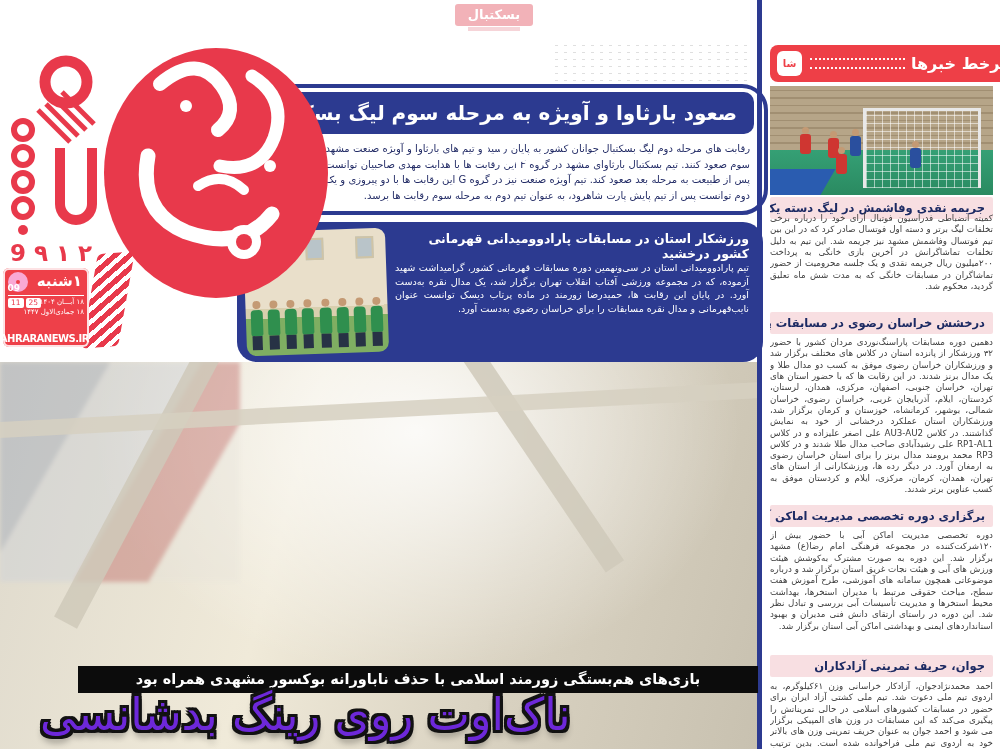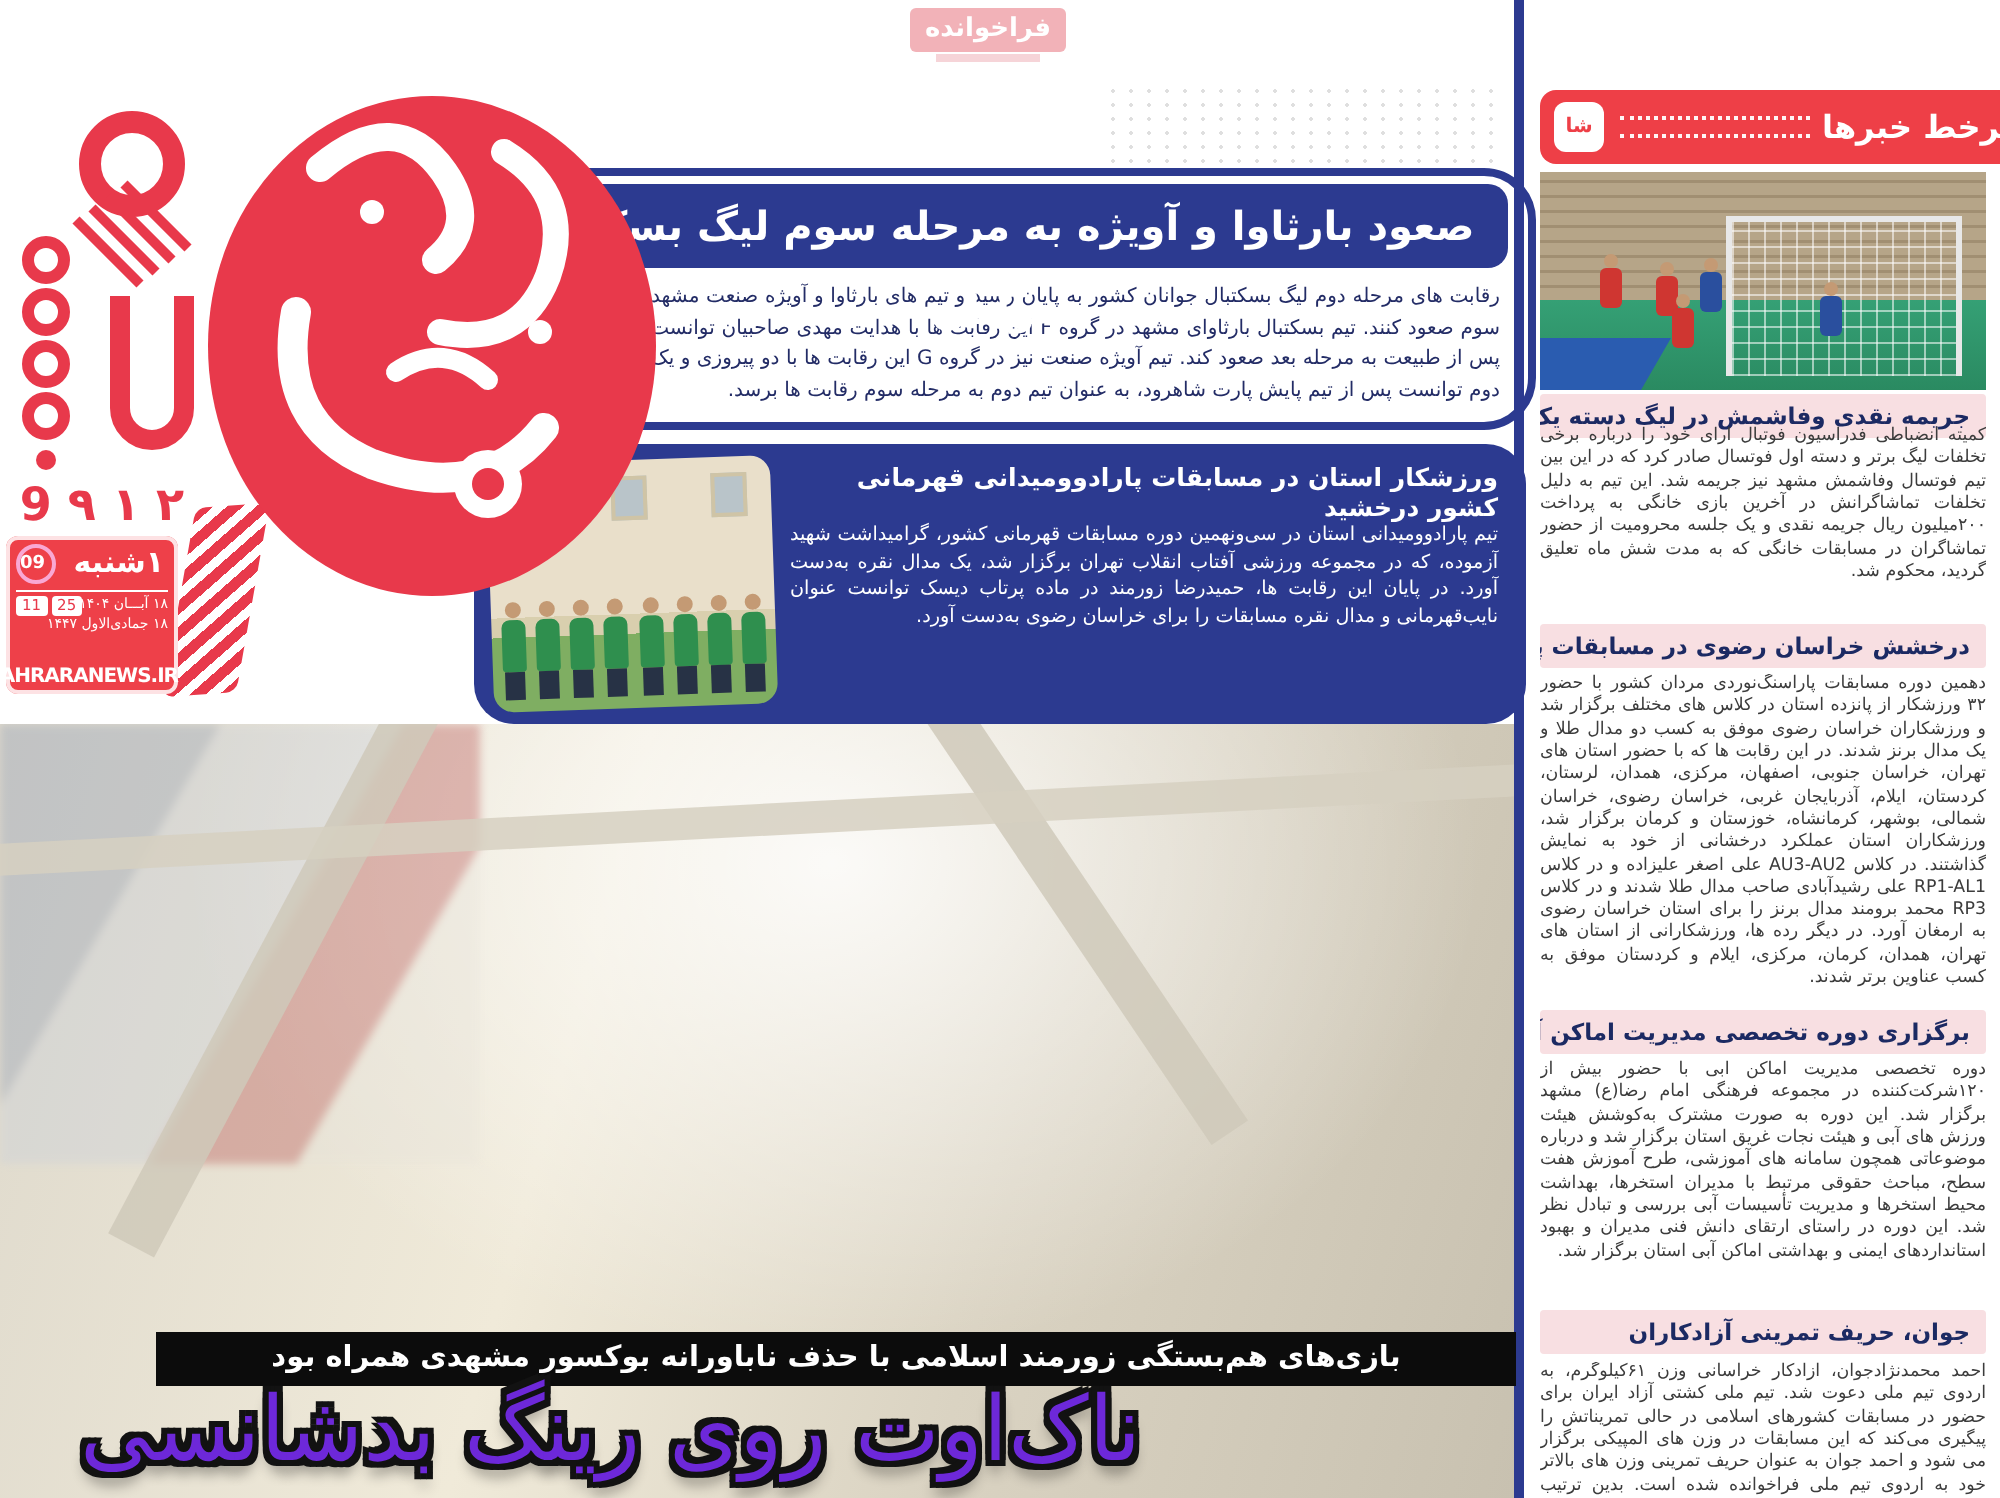--- a/index.html
+++ b/index.html
@@ -27,22 +27,22 @@
   .kufic { left:8px; top:52px; }
   .calli-circle { left:102px; top:46px; width:228px; height:254px; z-index:5; }
   .edition { left:2px; top:240px; width:98px; text-align:center; color:#e8394b;
     font-size:23px; font-weight:bold; letter-spacing:7px; direction:rtl; }
   .datebox { left:3px; top:268px; width:86px; height:79px; background:#ee4049;
     border-radius:6px; box-shadow:inset 0 0 0 2px rgba(255,255,255,.85);
     color:#fff; direction:rtl; z-index:6; padding:4px 5px; }
   .day-row { position:relative; height:24px; border-bottom:1.5px solid #fff; }
   .day-name { position:absolute; right:2px; top:0; font-size:15px; font-weight:bold; }
   .day-circle { position:absolute; left:0; top:0; width:20px; height:20px;
-    border:2px solid #f9a8d4; border-radius:50%; font-size:9px; font-weight:bold;
-    text-align:left; line-height:17px; }
+    border:8px solid #f9a8d4; border-radius:50%; font-size:9px; font-weight:bold;
+    text-align:center; line-height:17px; }
   .date-line { font-size:7px; text-align:right; margin-top:2px; white-space:nowrap; }
   .chips { position:absolute; left:5px; top:30px; display:flex; gap:2px; }
   .chip { background:#fff; color:#e8394b; font-size:7.5px; font-weight:normal;
     padding:0 3px; border-radius:2px; line-height:10px; }
   .site { position:absolute; left:0; right:0; bottom:3px; text-align:center;
     font-size:10px; font-weight:bold; letter-spacing:-.5px; color:#fff; }
   .ribbon { left:90px; top:252px; width:36px; height:96px; border-radius:5px;
     background:repeating-linear-gradient(135deg,#e8394b 0 6px,#ffffff 6px 11px);
     transform:rotate(10deg) skewY(-14deg); z-index:4; }
 
@@ -127,21 +127,21 @@
 
   .h-bar { left:770px; width:223px; height:22px; background:#f8dfe2; border-radius:2px;
     color:#1c2a63; font-size:11.5px; font-weight:bold; line-height:22px;
     text-align:right; padding:0 8px; direction:rtl; white-space:nowrap; overflow:hidden; }
   .a-body { left:770px; width:223px; overflow:hidden; font-size:8.7px; line-height:1.3;
     color:#3c3c3c; text-align:justify; direction:rtl; }
 </style>
 </head>
 <body>
 
-<div class="abs page-tab">فراخوانده</div>
+<div class="abs page-tab">بسکتبال</div>
 <div class="abs tab-strip"></div>
 <div class="abs dotgrid"></div>
 
 <div class="abs kufic">
   <svg width="94" height="196" viewBox="0 0 94 196">
     <g fill="none" stroke="#e8394b">
       <circle cx="58" cy="30" r="21" stroke-width="11"></circle>
       <circle cx="15" cy="78" r="9" stroke-width="6"></circle>
       <circle cx="15" cy="104" r="9" stroke-width="6"></circle>
       <circle cx="15" cy="130" r="9" stroke-width="6"></circle>

